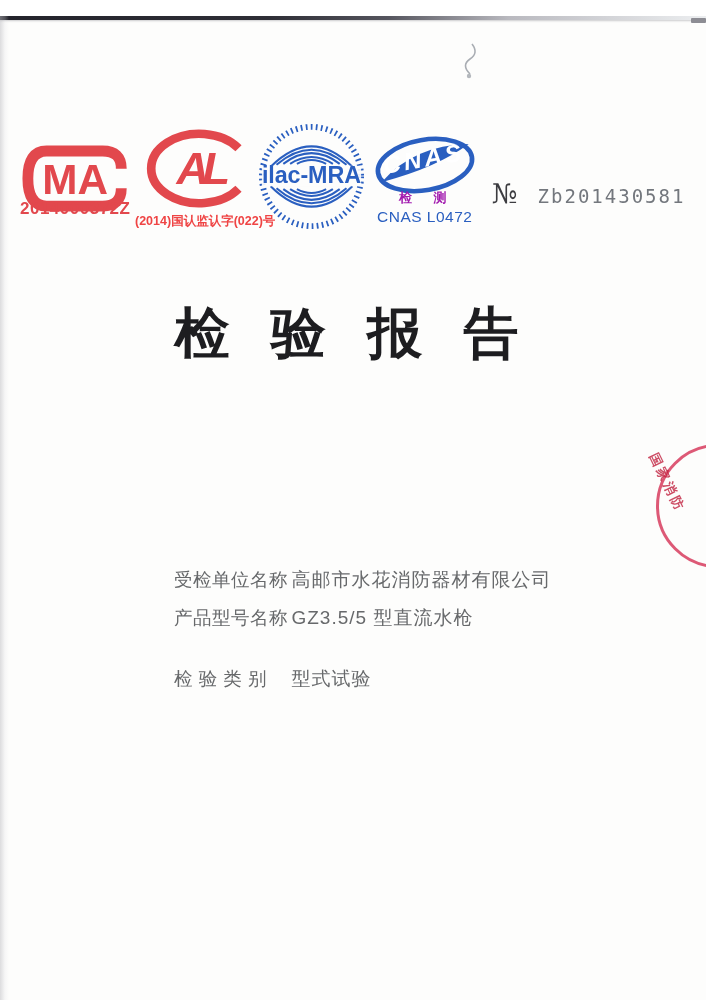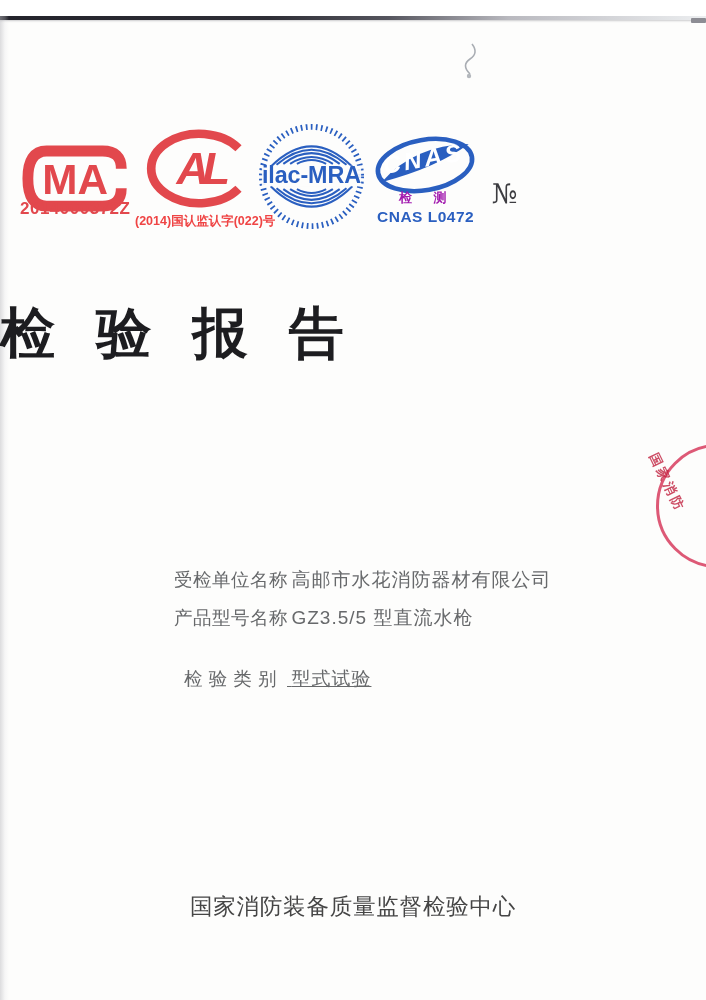--- a/index.html
+++ b/index.html
@@ -27,50 +27,50 @@
   .pencil-mark { left:452px; top:20px; width:34px; height:56px; }
 
   
   .cma-logo   { left:20px;  top:124px; width:118px; height:77px; }
   .cma-number { left:20px;  top:183px; font-size:17px; font-weight:bold; color:#e2484d; letter-spacing:.5px; }
   .al-logo    { left:146px; top:113px; width:106px; height:79px; }
   .al-caption { left:135px; top:197px; font-size:12.5px; font-weight:bold; color:#ef4444; }
   .ilac-logo  { left:258px; top:106px; width:107px; height:109px; }
   .cnas-logo  { left:369px; top:115px; width:112px; height:68px; }
   .cnas-cat   { left:399px; top:173px; font-size:13px; font-weight:bold; color:#a21caf; letter-spacing:9px; }
-  .cnas-code  { left:377px; top:192px; font-size:15.5px; font-weight:bold; color:#2a5fc0; letter-spacing:.5px; }
+  .cnas-code  { left:377px; top:192px; font-size:15.5px; font-weight:normal; color:#2a5fc0; letter-spacing:.5px; }
 
   .report-no { left:492px; top:162px; display:flex; align-items:baseline; }
   .no-symbol { font-family:"DejaVu Serif", serif; font-size:27px; color:#3c3c40; }
   .no-value  { font-family:"DejaVu Sans Mono", monospace; font-size:19px; color:#73777d; letter-spacing:2px; margin-left:20px; }
 
   
   .report-title {
-    left:0; top:281px; width:100%; text-align:left;
+    left:0; top:281px; width:100%; text-align:center;
     font-size:55px; font-weight:bold; letter-spacing:13px; color:#1d1d20;
     white-space:nowrap;
   }
 
   
   .stamp-circle {
     left:656px; top:428px; width:118px; height:118px;
     border:3px solid rgba(211,42,80,.78); border-radius:50%;
   }
   .stamp-text {
     left:661px; top:434px; font-size:13px; font-weight:bold;
     color:rgba(193,32,62,.8); letter-spacing:3px;
     transform:rotate(64deg); transform-origin:0 0; white-space:nowrap;
   }
 
   
   .fields { left:174px; top:551px; width:380px; }
-  .field-row { position:absolute; left:0; white-space:nowrap; color:#67696b;text-align:center; }
+  .field-row { position:absolute; left:0; white-space:nowrap; color:#67696b; }
   .field-row.r1 { top:0; }
   .field-row.r2 { top:38px; }
-  .field-row.r3 { top:99px;text-decoration:underline; }
+  .field-row.r3 { top:99px; }
   .field-label { display:inline-block; width:113px; font-size:18.5px; letter-spacing:.5px; }
   .field-value { font-size:19px; letter-spacing:1px; }
 
   
   .footer-org {
     left:0; top:875px; width:100%; text-align:center;
     font-size:22.5px; letter-spacing:.8px; color:#454545; white-space:nowrap;
   }
 </style>
 </head>
@@ -121,20 +121,21 @@
       <ellipse cx="60" cy="35" rx="51" ry="27" fill="none" stroke="#2a5fc0" stroke-width="5"></ellipse>
       <path d="M 11,45 Q 52,12 110,21 Q 72,40 11,45 Z" fill="#2a5fc0"></path>
       <text x="58" y="37" text-anchor="middle" font-size="26" font-weight="bold" font-style="italic" font-family="Liberation Sans, sans-serif" fill="#ffffff" textLength="84">CNAS</text>
     </g>
   </svg>
   <div class="abs cnas-cat">检 测</div>
   <div class="abs cnas-code">CNAS L0472</div>
 
   <div class="abs report-no">
     <span class="no-symbol">№</span>
+    <span class="no-value">Zb201430581</span>
   </div>
 
   <div class="abs report-title">检 验 报 告</div>
 
   <div class="abs stamp-circle"></div>
   <div class="abs stamp-text">国家消防</div>
 
   <div class="abs fields">
     <div class="field-row r1">
       <span class="field-label">受检单位名称</span>
@@ -143,15 +144,14 @@
     <div class="field-row r2">
       <span class="field-label">产品型号名称</span>
       <span class="field-value">GZ3.5/5 型直流水枪</span>
     </div>
     <div class="field-row r3">
       <span class="field-label">检 验 类 别</span>
       <span class="field-value">型式试验</span>
     </div>
   </div>
 
-  <div class="abs footer-org">国家消防装备质量监督检验中心</div>
 
 </div>
 
 </body></html>

